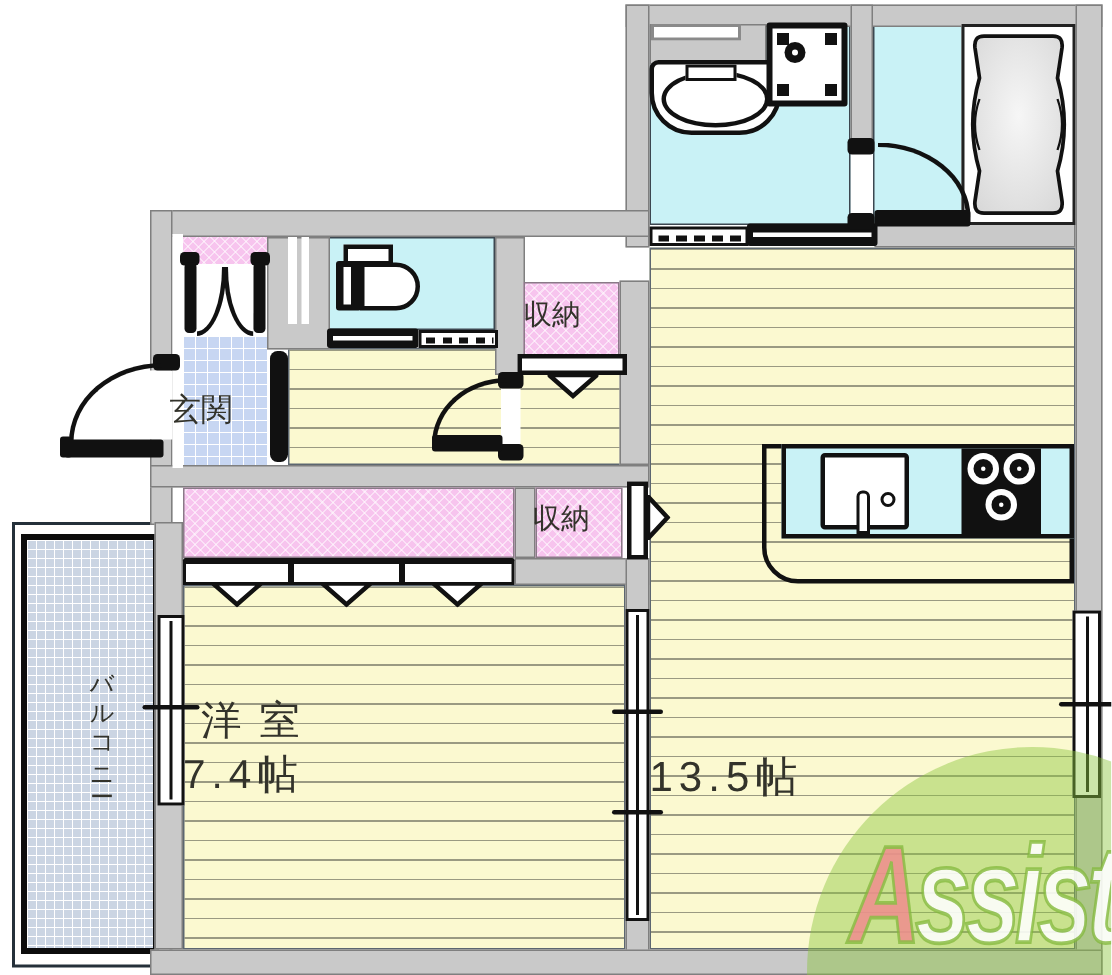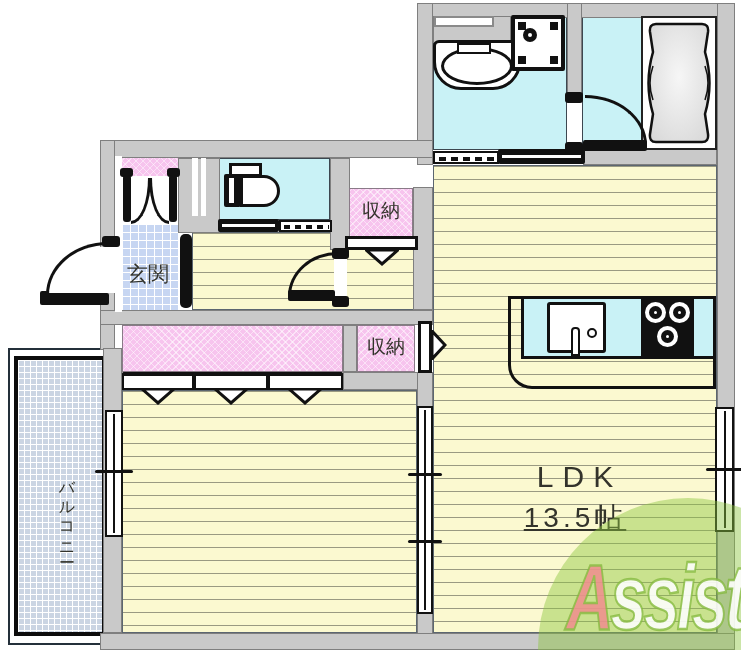--- a/index.html
+++ b/index.html
@@ -24,21 +24,21 @@
       background-image:linear-gradient(#fff 1px,transparent 1px),linear-gradient(90deg,#fff 1px,transparent 1px);
       background-size:8px 8px;z-index:1;}
   .bgrid{background-color:var(--balcony);
       background-image:linear-gradient(#fff 1px,transparent 1px),linear-gradient(90deg,#fff 1px,transparent 1px);
       background-size:6px 6px;}
   .blk{background:var(--ink);border-radius:2px;z-index:4;}
   .wt{background:#fff;border:2px solid var(--ink);z-index:4;}
   .wt3{background:#fff;border:3px solid var(--ink);z-index:4;}
   .white{background:#fff;z-index:3;}
   .arc{border:0 solid var(--ink);background:transparent;z-index:4;}
-  .lbl{position:absolute;color:var(--text);text-align:center;z-index:6;line-height:1.1;}
+  .lbl{position:absolute;color:var(--text);text-align:left;z-index:6;line-height:1.1;}
   .vline{position:absolute;top:2px;bottom:2px;left:50%;width:2px;margin-left:-1px;background:var(--ink);}
   svg{display:block;}
   #wm{position:absolute;inset:0;overflow:hidden;pointer-events:none;z-index:10;font-style:italic;}
   #wm .disc{position:absolute;left:538px;top:498px;width:300px;height:300px;border-radius:50%;
             background:var(--logo-green);opacity:.45;}
   #wm .txt{position:absolute;left:566px;top:545px;font-size:92px;font-weight:bold;
            letter-spacing:-5px;color:#fff;white-space:nowrap;opacity:.88;
            transform:scaleX(.72);transform-origin:left top;
            -webkit-text-stroke:2.5px rgba(130,185,60,.85);}
   #wm .txt .a{color:var(--logo-accent);}
@@ -209,22 +209,23 @@
   <div class="abs blk" style="left:706px;top:468px;width:37px;height:3px;"></div>
   <div class="abs wt" style="left:417px;top:406px;width:16px;height:208px;">
       <div class="vline"></div>
     </div>
   <div class="abs blk" style="left:408px;top:473px;width:34px;height:3px;"></div>
   <div class="abs blk" style="left:408px;top:540px;width:34px;height:3px;"></div>
 
   <div class="lbl" style="left:113px;top:262px;width:70px;font-size:21px;">玄関</div>
   <div class="lbl" style="left:349px;top:201px;width:64px;font-size:19px;z-index:6;">収納</div>
   <div class="lbl" style="left:355px;top:337px;width:62px;font-size:19px;">収納</div>
-  <div class="lbl" style="left:433px;top:460px;width:284px;font-size:30px;letter-spacing:9px;text-indent:9px;">LDK</div>
-  <div class="lbl" style="left:433px;top:503px;width:284px;font-size:28px;letter-spacing:4px;text-decoration:underline;">13.5帖</div>
+  <div class="lbl" style="left:122px;top:466px;width:295px;font-size:27px;letter-spacing:12px;text-indent:12px;">洋室</div>
+  <div class="lbl" style="left:122px;top:502px;width:295px;font-size:27px;letter-spacing:4px;">7.4帖</div>
+  <div class="lbl" style="left:433px;top:503px;width:284px;font-size:28px;letter-spacing:4px;">13.5帖</div>
   <div class="lbl" style="left:44px;top:438px;width:32px;height:150px;font-size:16px;letter-spacing:3px;writing-mode:vertical-rl;">バルコニー</div>
 
   <div id="wm">
     <div class="disc"></div>
     <div class="txt"><span class="a">A</span><span>ssist</span></div>
   </div>
 
 </div>
 
 </body></html>

